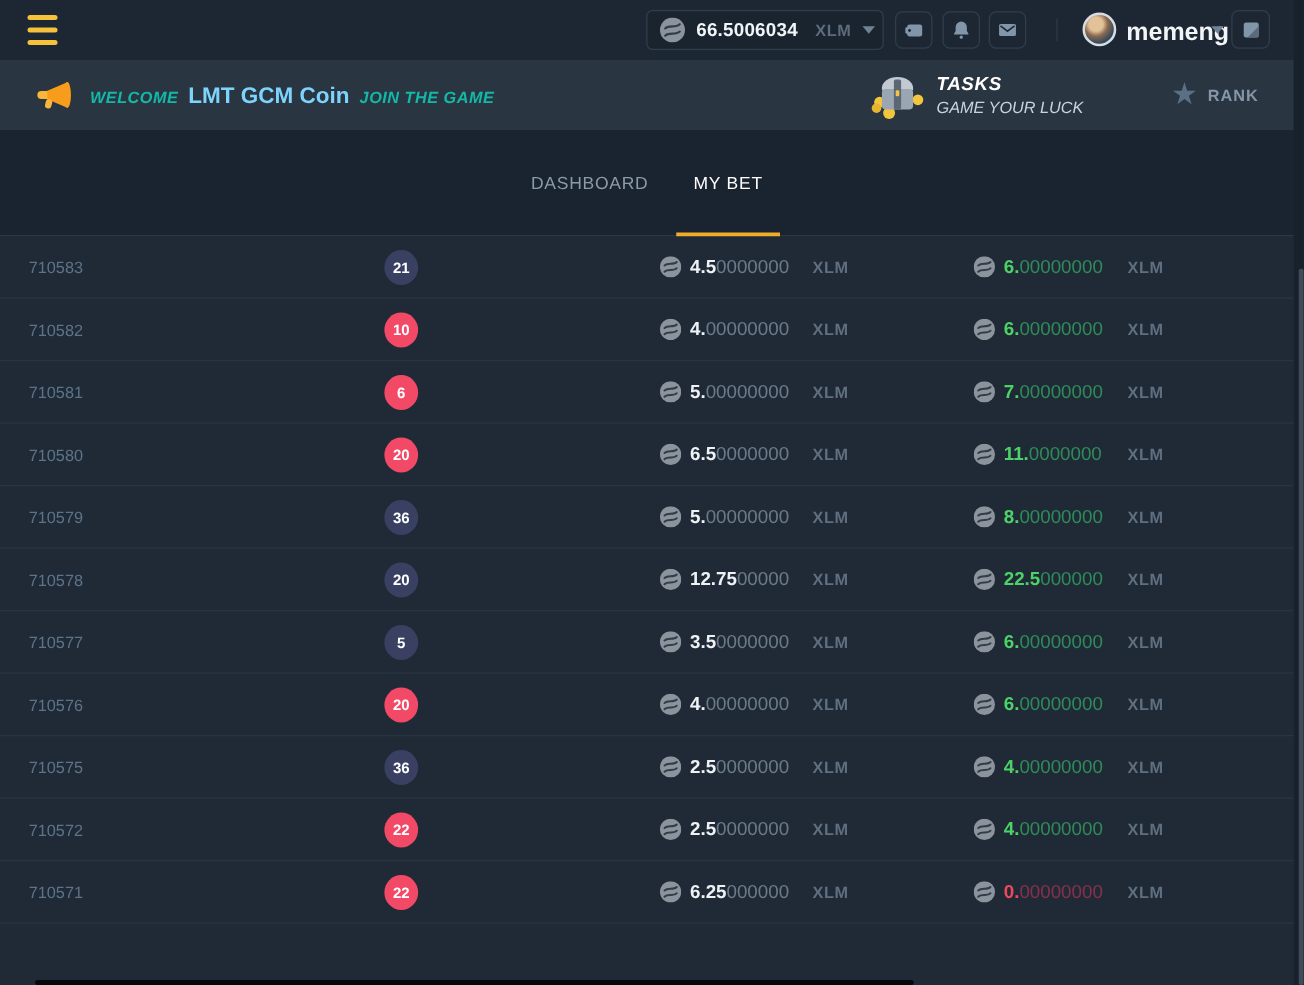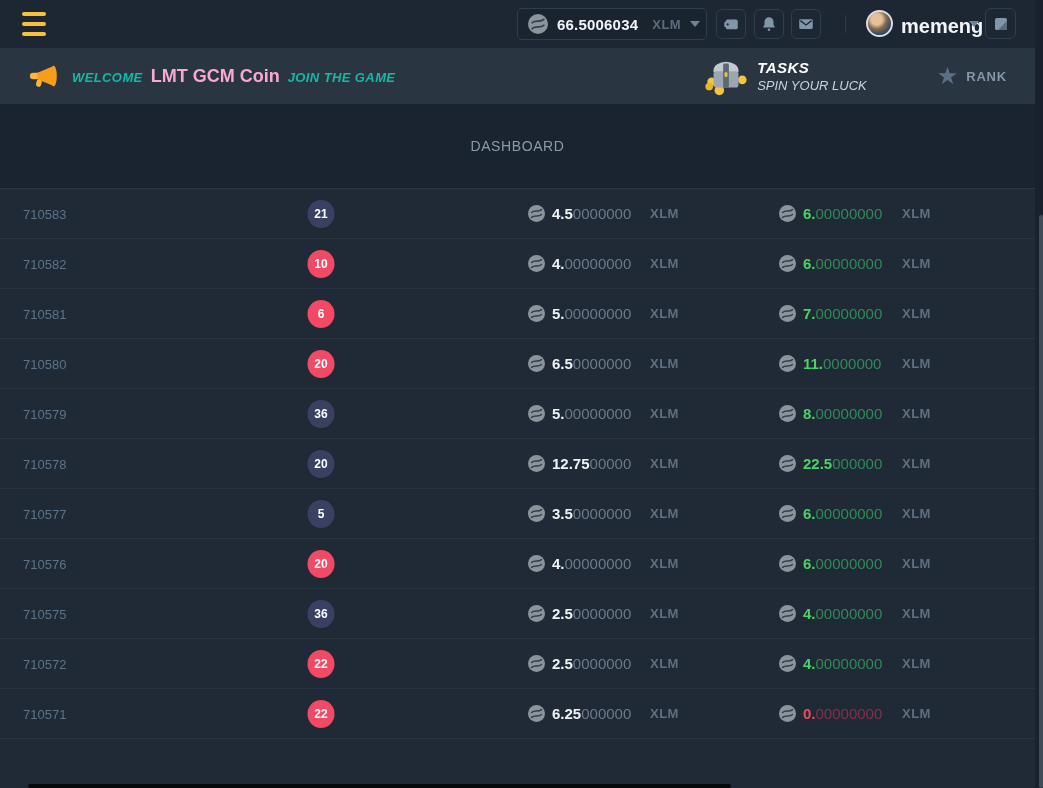--- a/index.html
+++ b/index.html
@@ -23,21 +23,21 @@
   .tb-sep { position:absolute; left:845px; top:15px; width:1px; height:18px; background:#2e3a48; }
   .avatar { position:absolute; left:866px; top:10px; width:27px; height:27px; border-radius:50%; border:2px solid #d7dde3; background:radial-gradient(circle at 38% 32%, #e3c29a 0 26%, #8a6a4f 45%, #32485e 72%, #4a6a8c 100%); cursor:pointer; }
   .username { position:absolute; left:901px; top:15px; font-size:20px; font-weight:700; color:#f2f5f8; cursor:pointer; }
   .user-caret { position:absolute; left:960px; top:21px; }
   .chat-btn { left:985px; top:8px; width:31px; height:31px; }
   
   .banner { position:absolute; top:48px; left:0; width:1035px; height:56px; background:#2a3542; display:flex; align-items:center; }
   .megaphone { margin-left:28px; width:30px; height:30px; flex:0 0 auto; }
   .welcome { margin-left:14px; display:flex; align-items:baseline; white-space:nowrap; }
   .welcome .w1,.welcome .w3 { font-size:13px; font-weight:700; color:#14b8a6; letter-spacing:.4px;font-style:italic; }
-  .welcome .w2 { font-size:18px; font-weight:700; color:#f9a8d4; margin:0 8px; }
+  .welcome .w2 { font-size:18px; font-weight:700; color:#7dd3fc; margin:0 8px; }
   .tasks { margin-left:auto; display:flex; align-items:center; cursor:pointer; }
   .chest { width:46px; height:40px; }
   .tasks-text { margin-left:8px; font-style:italic; }
   .tasks-text .t1 { font-size:15px; font-weight:700; color:#ffffff; letter-spacing:.5px; }
   .tasks-text .t2 { font-size:13px; color:#c9d4de; margin-top:2px; }
   .rank { margin-left:70px; margin-right:28px; display:flex; align-items:center; cursor:pointer; }
   .star { font-size:24px; color:#5b7087; line-height:1; }
   .rank-label { font-size:13px; font-weight:700; color:#8596a8; margin-left:8px; letter-spacing:.8px; }
   
   .content { position:absolute; top:104px; left:0; width:1035px; height:684px; background:#202a36; }
@@ -152,35 +152,36 @@
       <circle cx="6.5" cy="31" r="4" fill="#e8b52e"></circle>
       <circle cx="41" cy="24" r="4.5" fill="#f2c53d"></circle>
       <circle cx="17" cy="35" r="5" fill="#f2c53d"></circle>
       <path d="M11 14 a13 9 0 0 1 26 0 v2 h-26 z" fill="#c2c9d1"></path>
       <rect x="11" y="15" width="26" height="17" rx="3" fill="#9aa6b2"></rect>
       <rect x="21" y="7" width="6" height="25" rx="1.5" fill="#5b6775"></rect>
       <rect x="22.5" y="16" width="3" height="5" rx="1" fill="#f2c53d"></rect>
     </svg>
     <div class="tasks-text">
       <div class="t1">TASKS</div>
-      <div class="t2">SPIN YOUR LUCK</div>
+      <div class="t2">GAME YOUR LUCK</div>
     </div>
   </div>
 
   <div class="rank">
     <span class="star">★</span>
     <span class="rank-label">RANK</span>
   </div>
 </div>
 
 <div class="cutoff-bar"></div>
 
 <div class="content">
   <div class="tabstrip">
     <div class="tab">DASHBOARD</div>
+    <div class="tab active">MY BET</div>
   </div>
 
 
   <div id="table-body">
   <div class="row">
     <span class="gid">710583</span>
     <span class="badge navy">21</span>
     <span class="cell amount">
       <svg class="coin" viewBox="0 0 24 24">
         <circle cx="12" cy="12" r="12" fill="#8b949d"></circle>

